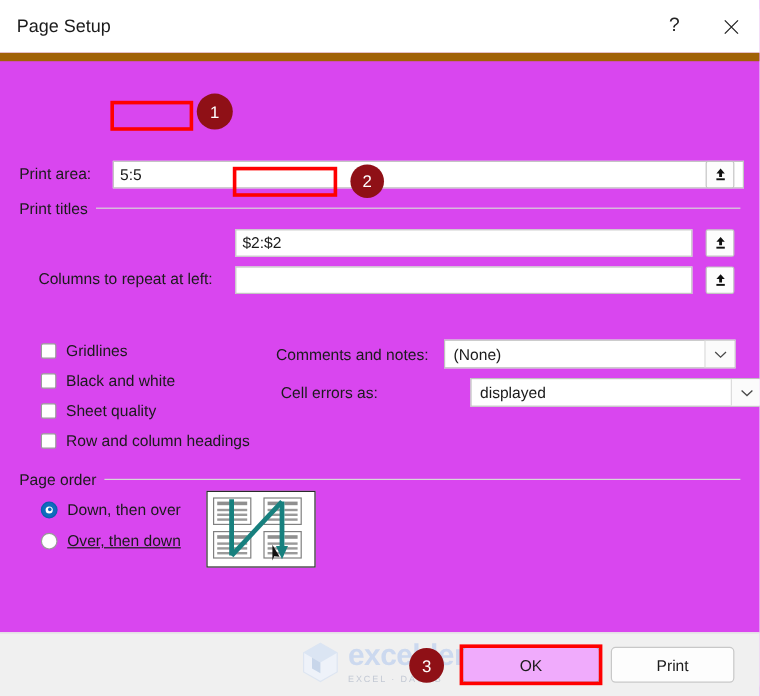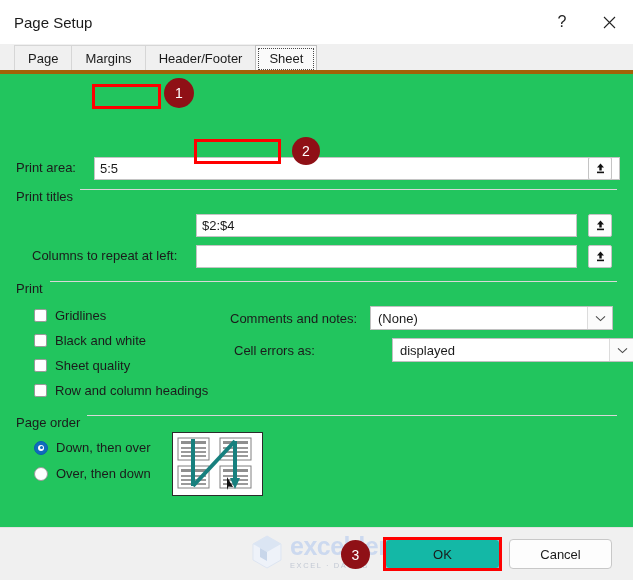--- a/index.html
+++ b/index.html
@@ -27,35 +27,35 @@
   .tabstrip:after{content:"";position:absolute;left:0;right:0;bottom:0;height:0;}
   .tab{height:25px;display:flex;align-items:center;justify-content:center;
        padding:0 13px;font-size:13px;color:#1b1b1b;background:#f0f0f0;
        border:1px solid #d6d6d6;border-bottom:none;margin-right:-1px;
        box-sizing:border-box;}
   .tab.active{background:#fafafa;border-color:#bfbfbf;position:relative;z-index:2;}
   .tab.active .focusring{position:absolute;left:2px;right:2px;top:2px;bottom:0;
        border:1px dotted #4a4a4a;box-sizing:border-box;}
 
   
-  .content{flex:1 1 auto;background:#22c55e;border-top:4px solid #a16207;
+  .content{flex:1 1 auto;background:#d946ef;border-top:7px solid #a16207;
            position:relative;padding:16px;}
 
   .row{position:absolute;display:flex;align-items:center;}
   .lbl{font-size:13px;color:#1b1b1b;white-space:nowrap;}
 
   .field{height:23px;background:#ffffff;border:1px solid #c4c4c4;box-sizing:border-box;
          display:flex;align-items:center;padding:0 5px;font-size:13px;color:#1b1b1b;}
   .collapse-btn{width:24px;height:23px;background:#fdfdfd;border:1px solid #c4c4c4;
         box-sizing:border-box;display:flex;align-items:center;justify-content:center;
         border-radius:2px;}
   .collapse-btn svg{display:block;}
 
   
-  .group{position:absolute;display:flex;width:calc(100% - 32px);left:16px;}
+  .group{position:absolute;display:flex;align-items:center;width:calc(100% - 32px);left:16px;}
   .group .gl{font-size:13px;color:#1b1b1b;white-space:nowrap;padding-right:7px;}
   .group .gline{flex:1 1 auto;height:1px;background:#d8d8d8;}
 
   
   .cbrow{position:absolute;display:flex;align-items:center;}
   .cbox{width:13px;height:13px;border:1px solid #9a9a9a;background:#fff;border-radius:2px;
         box-sizing:border-box;margin-right:8px;}
   
   .rrow{position:absolute;display:flex;align-items:center;}
   .radio{width:14px;height:14px;border:1px solid #9a9a9a;background:#fff;border-radius:50%;
@@ -78,21 +78,21 @@
 
   
   .btn{height:27px;background:#fdfdfd;border:1px solid #c8c8c8;border-radius:3px;
        display:flex;align-items:center;justify-content:center;font-size:13px;color:#1b1b1b;
        box-sizing:border-box;position:absolute;}
 
   
   .footer{height:52px;background:#f0f0f0;border-top:1px solid #e2e2e2;flex:0 0 auto;position:relative;}
   .fbtn{position:absolute;height:30px;border-radius:4px;display:flex;align-items:center;
         justify-content:center;font-size:13px;color:#1b1b1b;box-sizing:border-box;}
-  .fbtn.primary{background:#14b8a6;border:1px solid #9ab9d4;}
+  .fbtn.primary{background:#f0abfc;border:1px solid #9ab9d4;}
   .fbtn.secondary{background:#fdfdfd;border:1px solid #c8c8c8;}
 
   
   .anno-box{position:absolute;border:3px solid #ff0000;box-sizing:border-box;pointer-events:none;}
   .badge{position:absolute;border-radius:50%;background:#8f1016;color:#fff;
          display:flex;align-items:center;justify-content:center;
          font-size:14px;font-family:"Liberation Sans",sans-serif;}
 
   
   .wm{position:absolute;display:flex;align-items:center;}
@@ -111,35 +111,20 @@
     <div class="title-buttons">
       <div class="tbtn">?</div>
       <div class="tbtn close">
         <svg width="13" height="13" viewBox="0 0 13 13">
             <path d="M1 1 L12 12 M12 1 L1 12" stroke="#242424" stroke-width="1.1" fill="none"></path>
           </svg>
       </div>
     </div>
   </div>
 
-  <div class="tabstrip">
-    <div class="tab">
-      <span>Page</span>
-    </div>
-    <div class="tab">
-      <span>Margins</span>
-    </div>
-    <div class="tab">
-      <span>Header/Footer</span>
-    </div>
-    <div class="tab active">
-      <span class="focusring"></span>
-      <span>Sheet</span>
-    </div>
-  </div>
 
   <div class="content">
 
     <div class="row" style="left:16px;top:86px;">
       <span class="lbl">Print area:</span>
     </div>
     <div class="field" style="position:absolute;left:94px;top:83px;width:526px;">
       <span>5:5</span>
     </div>
     <div class="collapse-btn" style="position:absolute;left:588px;top:83px;">
@@ -148,21 +133,21 @@
         <rect x="3" y="9.6" width="7" height="1.6" fill="#111"></rect>
       </svg>
     </div>
 
     <div class="group" style="top:115px;">
       <span class="gl">Print titles</span>
       <span class="gline"></span>
     </div>
 
     <div class="field" style="position:absolute;left:196px;top:140px;width:381px;">
-      <span>$2:$4</span>
+      <span>$2:$2</span>
     </div>
     <div class="collapse-btn" style="position:absolute;left:588px;top:140px;">
       <svg width="13" height="13" viewBox="0 0 13 13">
         <path d="M6.5 1.5 L10 5.5 L7.7 5.5 L7.7 8.4 L5.3 8.4 L5.3 5.5 L3 5.5 Z" fill="#111"></path>
         <rect x="3" y="9.6" width="7" height="1.6" fill="#111"></rect>
       </svg>
     </div>
 
     <div class="row" style="left:32px;top:174px;">
       <span class="lbl">Columns to repeat at left:</span>
@@ -170,24 +155,20 @@
     <div class="field" style="position:absolute;left:196px;top:171px;width:381px;">
       <span></span>
     </div>
     <div class="collapse-btn" style="position:absolute;left:588px;top:171px;">
       <svg width="13" height="13" viewBox="0 0 13 13">
         <path d="M6.5 1.5 L10 5.5 L7.7 5.5 L7.7 8.4 L5.3 8.4 L5.3 5.5 L3 5.5 Z" fill="#111"></path>
         <rect x="3" y="9.6" width="7" height="1.6" fill="#111"></rect>
       </svg>
     </div>
 
-    <div class="group" style="top:207px;">
-      <span class="gl">Print</span>
-      <span class="gline"></span>
-    </div>
 
     <div class="cbrow" style="left:34px;top:234px;">
       <span class="cbox"></span>
       <span class="lbl">Gridlines</span>
     </div>
     <div class="cbrow" style="left:34px;top:259px;">
       <span class="cbox"></span>
       <span class="lbl">Black and white</span>
     </div>
     <div class="cbrow" style="left:34px;top:284px;">
@@ -225,21 +206,21 @@
 
     <div class="group" style="top:341px;">
       <span class="gl">Page order</span>
       <span class="gline"></span>
     </div>
 
     <div class="rrow" style="left:34px;top:366px;">
       <span class="radio on"></span>
       <span class="lbl">Down, then over</span>
     </div>
-    <div class="rrow" style="left:34px;top:392px;">
+    <div class="rrow" style="left:34px;top:392px;text-decoration:underline;">
       <span class="radio"></span>
       <span class="lbl">Over, then down</span>
     </div>
 
     <div class="preview" style="left:172px;top:358px;width:89px;height:62px;">
       <svg width="87" height="60" viewBox="0 0 87 60">
         <g stroke="#808080" fill="#ffffff" stroke-width="1">
           <rect x="5" y="5" width="31" height="22"></rect>
           <rect x="47" y="5" width="31" height="22"></rect>
           <rect x="5" y="33" width="31" height="22"></rect>
@@ -315,21 +296,21 @@
       <span class="wm-text">
         <span class="wm-main">exceldemy</span>
         <span class="wm-sub">EXCEL  ·  DATA  B</span>
       </span>
     </div>
 
     <div class="fbtn primary" style="left:385px;top:11px;width:115px;">
       <span>OK</span>
     </div>
     <div class="fbtn secondary" style="left:509px;top:11px;width:103px;">
-      <span>Cancel</span>
+      <span>Print</span>
     </div>
   </div>
 
   <div class="anno-box" style="left:92px;top:84px;width:69px;height:25px;"></div>
   <div class="badge" style="left:164px;top:78px;width:30px;height:30px;">
     <span>1</span>
   </div>
 
   <div class="anno-box" style="left:194px;top:139px;width:87px;height:25px;"></div>
   <div class="badge" style="left:292px;top:137px;width:28px;height:28px;">

